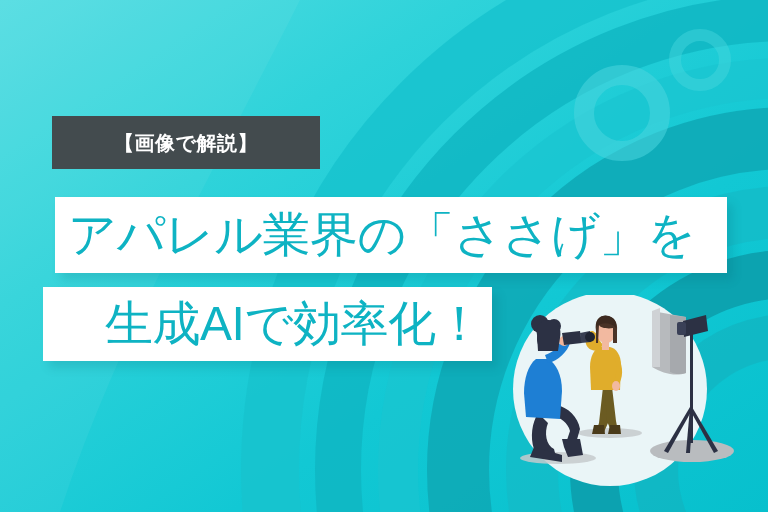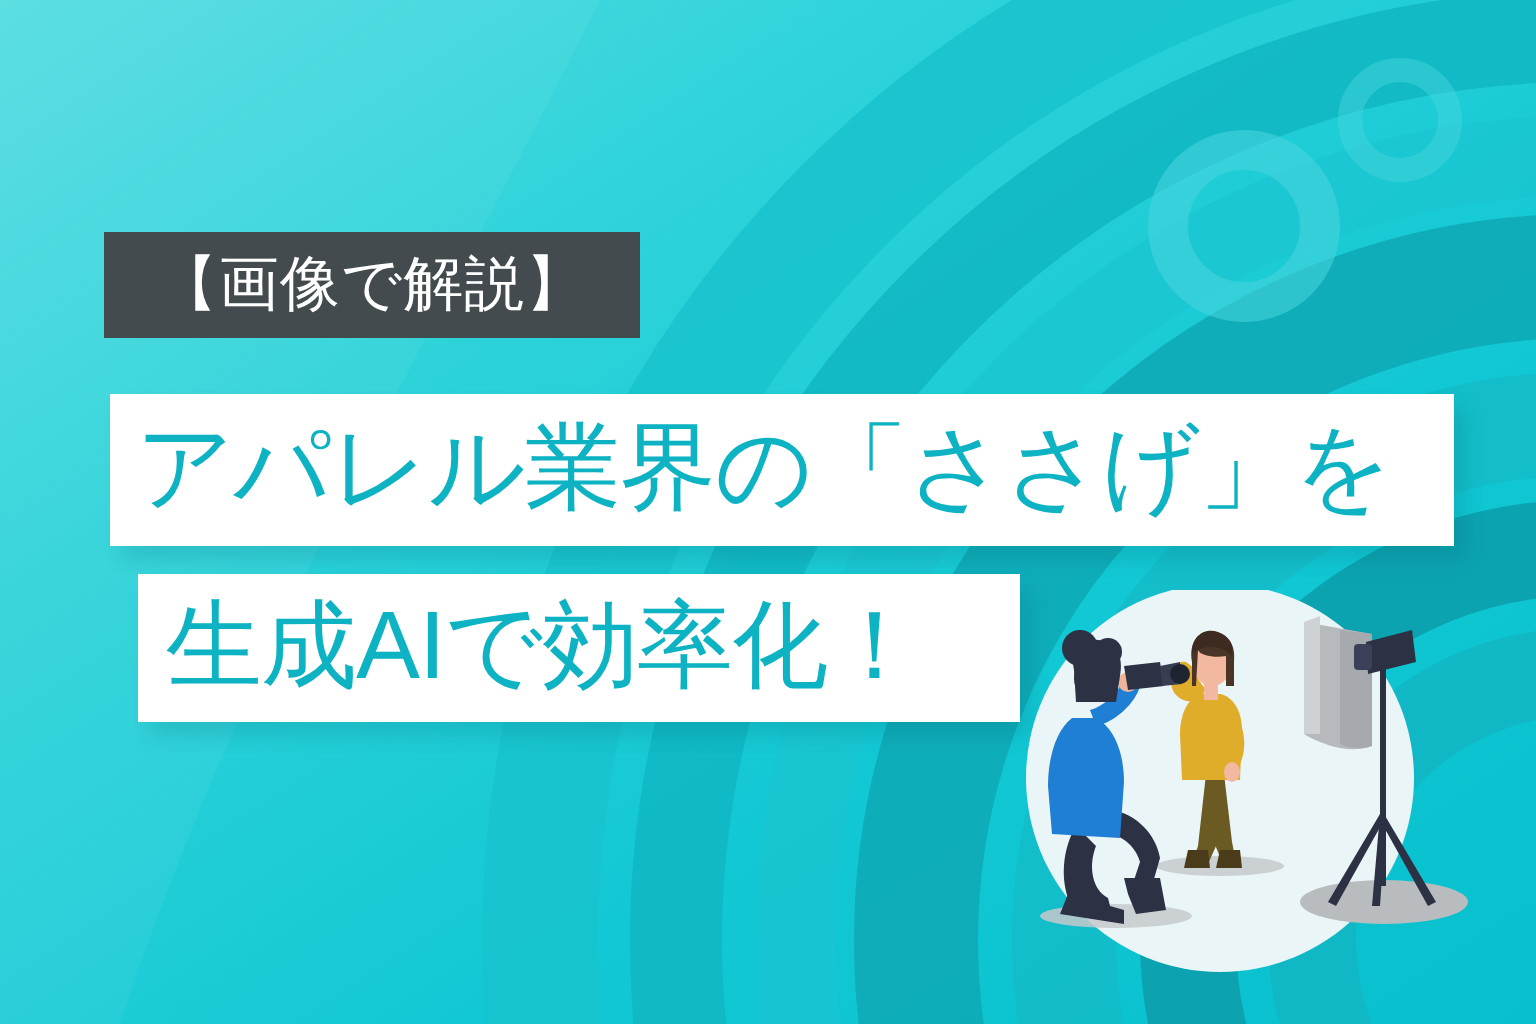--- a/index.html
+++ b/index.html
@@ -35,46 +35,47 @@
     top: 116px;
     width: 268px;
     height: 53px;
     background: #434b4e;
     display: flex;
     align-items: center;
     justify-content: center;
   }
   .badge-text {
     color: #ffffff;
-    font-size: 30px;
-    font-weight: 400;
+    font-size: 20px;
+    font-weight: 700;
     letter-spacing: 0.5px;
     line-height: 1;
     white-space: nowrap;
   }
 
   
   .headline-box {
     position: absolute;
     background: #ffffff;
     display: flex;
     align-items: center;
     box-shadow: 6px 7px 9px rgba(0, 90, 100, 0.16);
   }
   .headline-box.line-1 {
     left: 55px;
     top: 197px;
     width: 672px;
     height: 76px;
   }
   .headline-box.line-2 {
-    left: 69px;
+    left: 43px;
     top: 287px;
-    width: 441px;
+    width: 401px;
     height: 74px;
+    padding-left: 48px;
   }
   .headline-text {
     color: #0eb3c3;
     font-size: 48px;
     font-weight: normal;
     line-height: 1;
     white-space: nowrap;
     padding-left: 13px;
     letter-spacing: -0.5px;
   }

